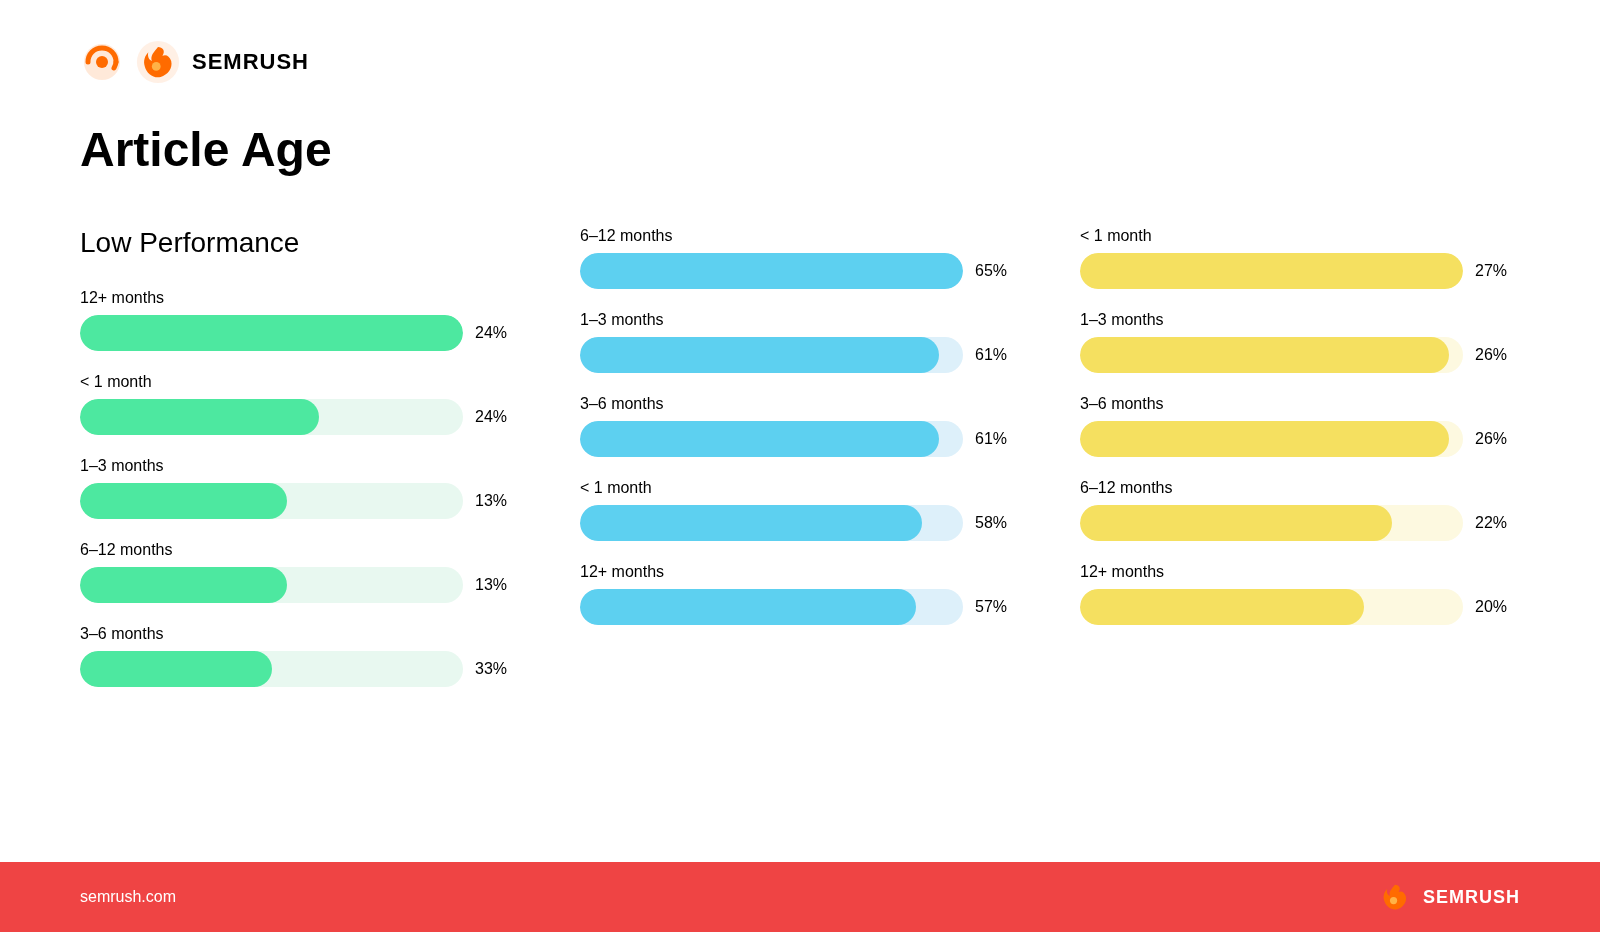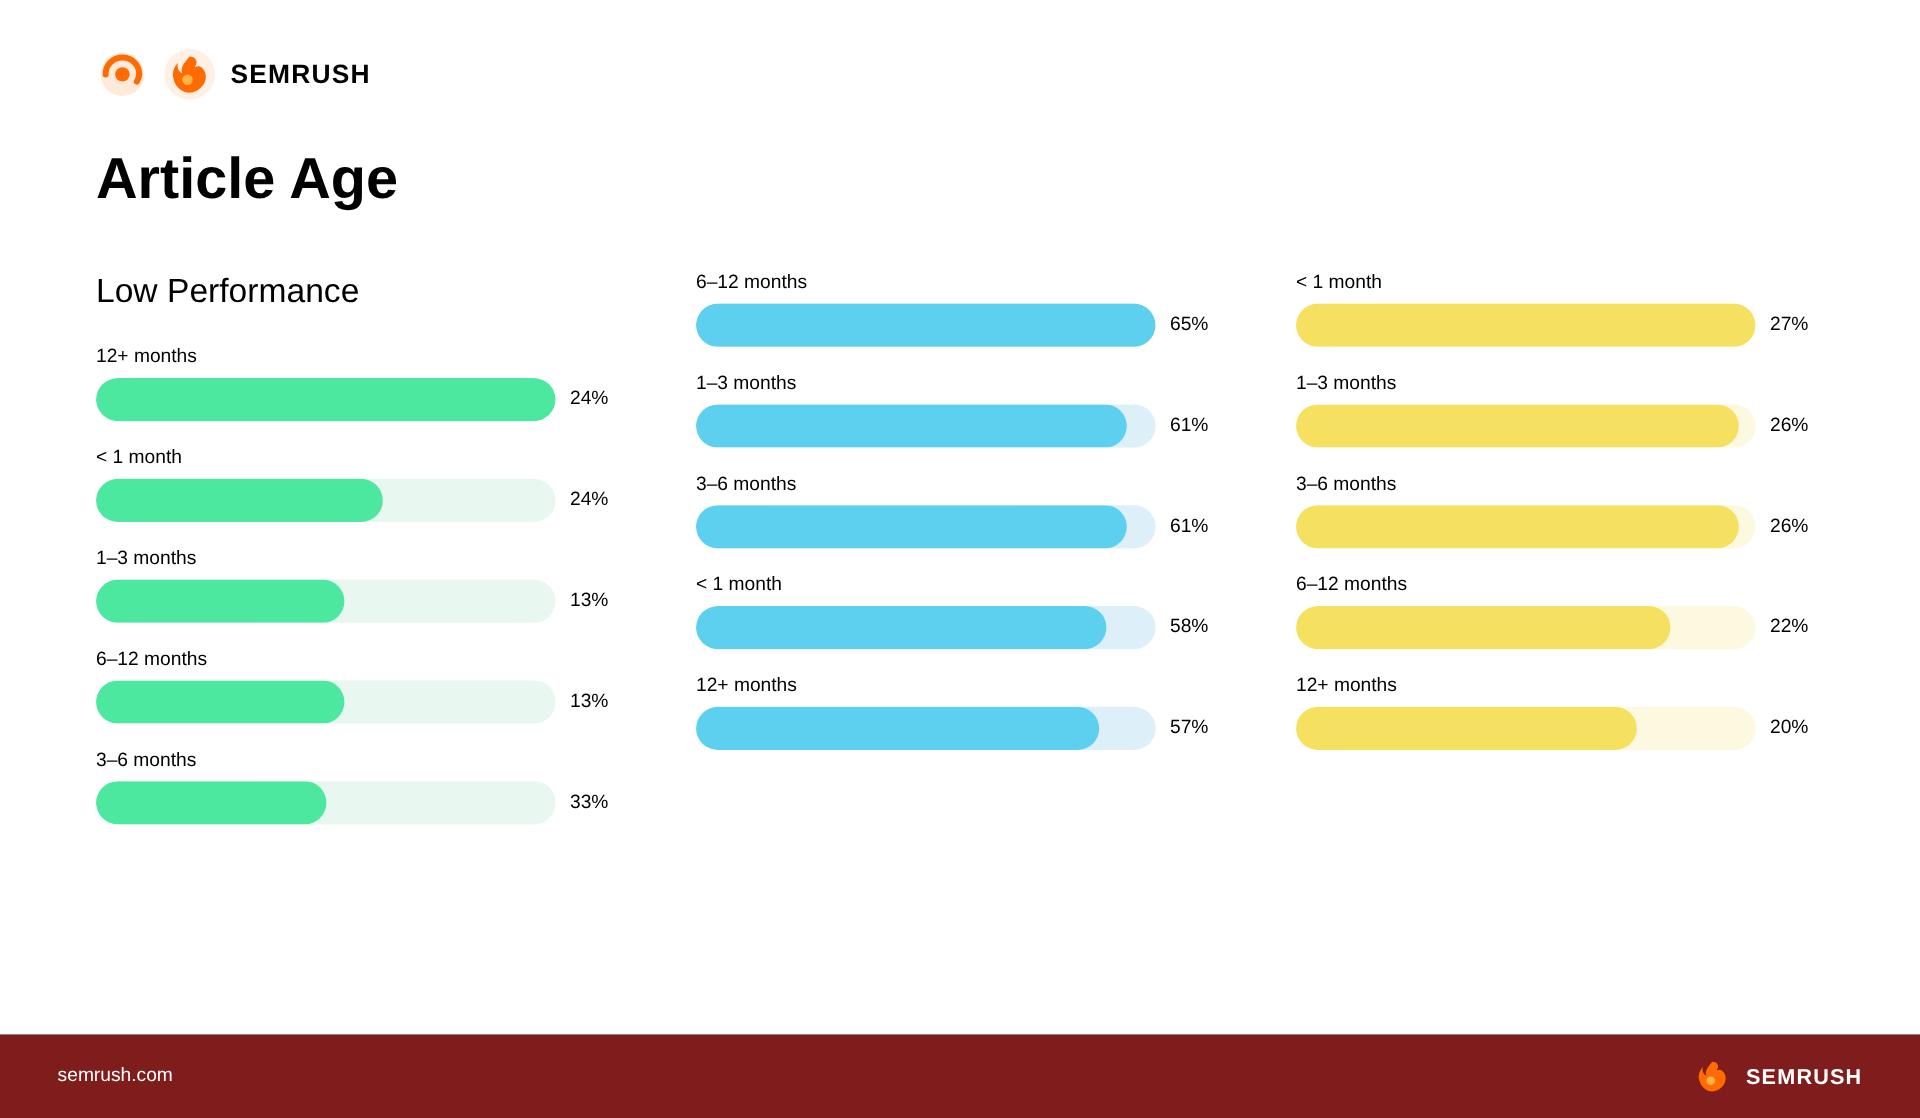--- a/index.html
+++ b/index.html
@@ -117,26 +117,26 @@
     }
 
     .bar-pct {
       font-size: 16px;
       color: #000;
       width: 45px;
       text-align: left;
     }
 
     .footer {
-      background: #7f1d1d;
+      background: #ef4444;
       color: #fff;
       display: flex;
       align-items: center;
       justify-content: space-between;
-      padding: 18px 48px;
+      padding: 18px 80px;
       height: 70px;
     }
 
     .footer-url {
       font-size: 16px;
       color: #fff;
     }
 
     .footer-logo {
       display: flex;

